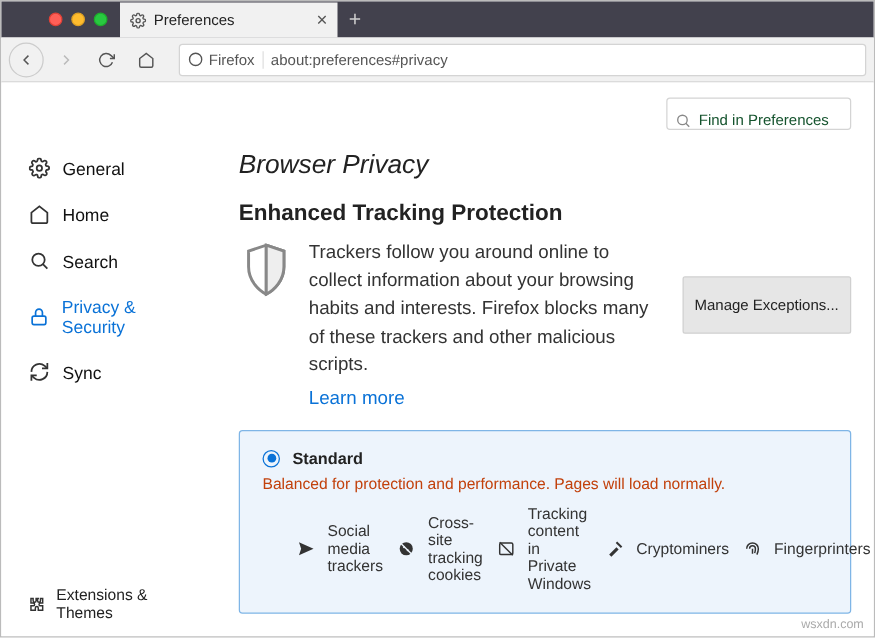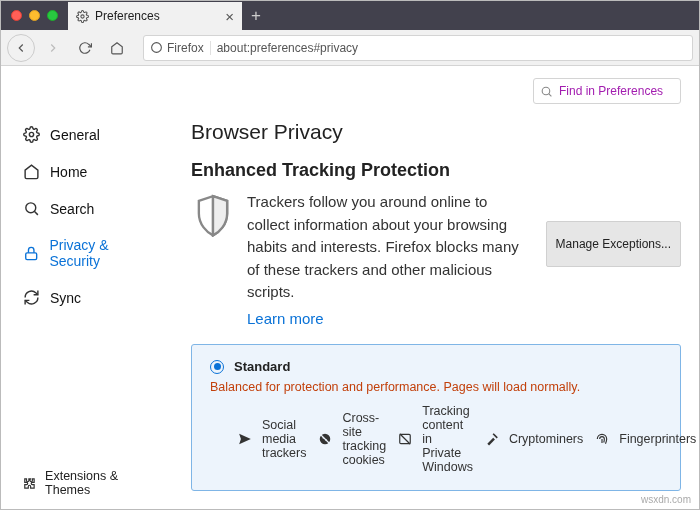--- a/index.html
+++ b/index.html
@@ -12,20 +12,21 @@
     height: 510px;
     overflow: hidden;
     border: 1px solid #bbb;
   }
   
   .tab-strip {
     background: #42414d;
     height: 29px;
     display: flex;
     align-items: center;
+    padding-left: 28px;
   }
   .traffic-lights {
     display: flex;
     gap: 7px;
     padding: 0 10px;
     align-items: center;
   }
   .traffic-light { width: 11px; height: 11px; border-radius: 50%; }
   .tl-red { background: #ff5f57; border: 0.5px solid #e14137; }
   .tl-yellow { background: #febc2e; border: 0.5px solid #dfa124; }
@@ -139,32 +140,33 @@
     position: relative;
   }
   .search-pref {
     position: absolute;
     top: 12px; right: 18px;
     width: 148px;
     border: 1px solid #d4d4d4;
     border-radius: 3px;
     height: 26px;
     display: flex;
-    align-items: center;
+    align-items: flex-end;
     padding: 0 6px;
     gap: 6px;
-    color: #a21caf;
+    color: #14532d;
     font-size: 12px;
   }
   h1.page-title {
     font-size: 21px;
     font-weight: 500;
     margin-top: 36px;
     margin-bottom: 16px;
     color: #222;
+    font-style: italic;
   }
   h2.section-title {
     font-size: 18px;
     font-weight: 700;
     margin-bottom: 10px;
   }
   .etp-row {
     display: flex;
     align-items: flex-start;
     gap: 12px;

